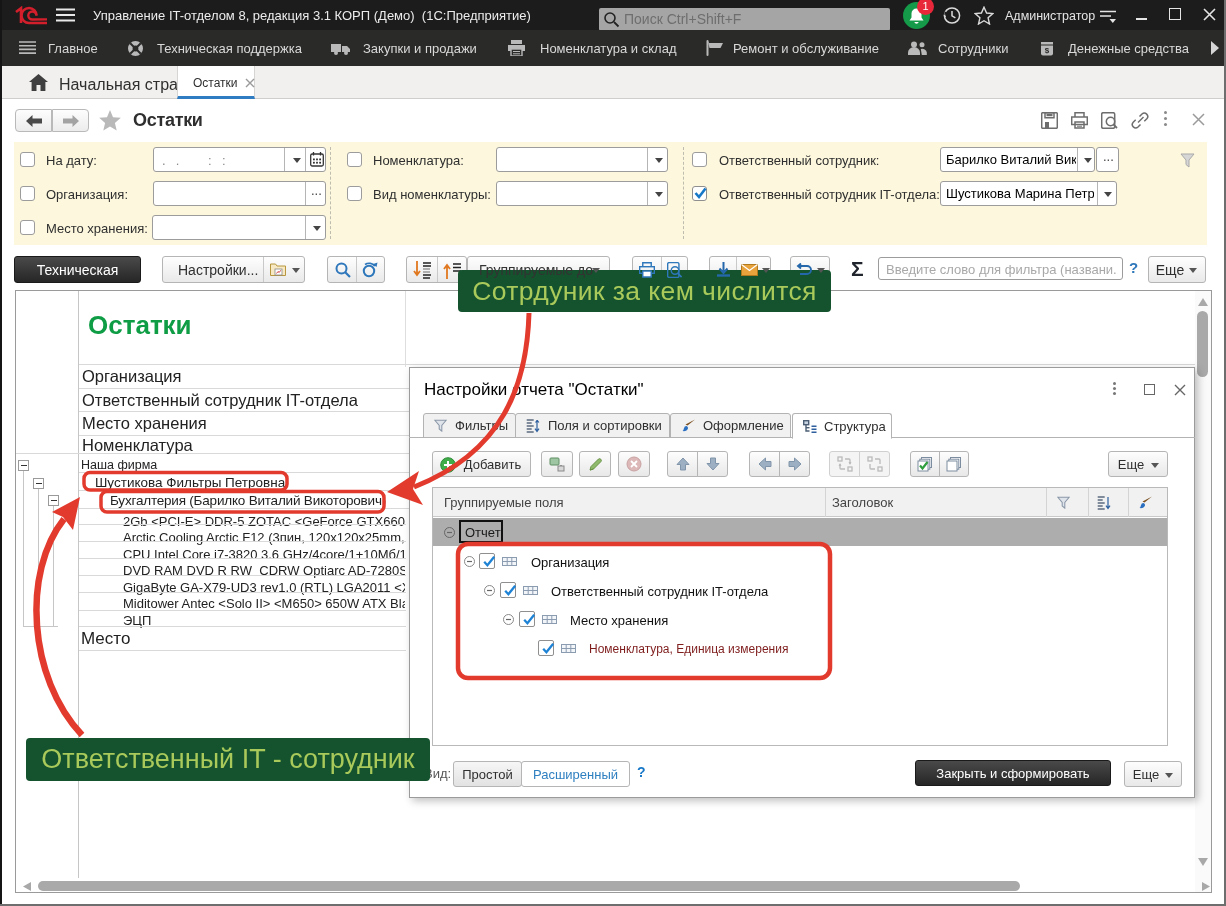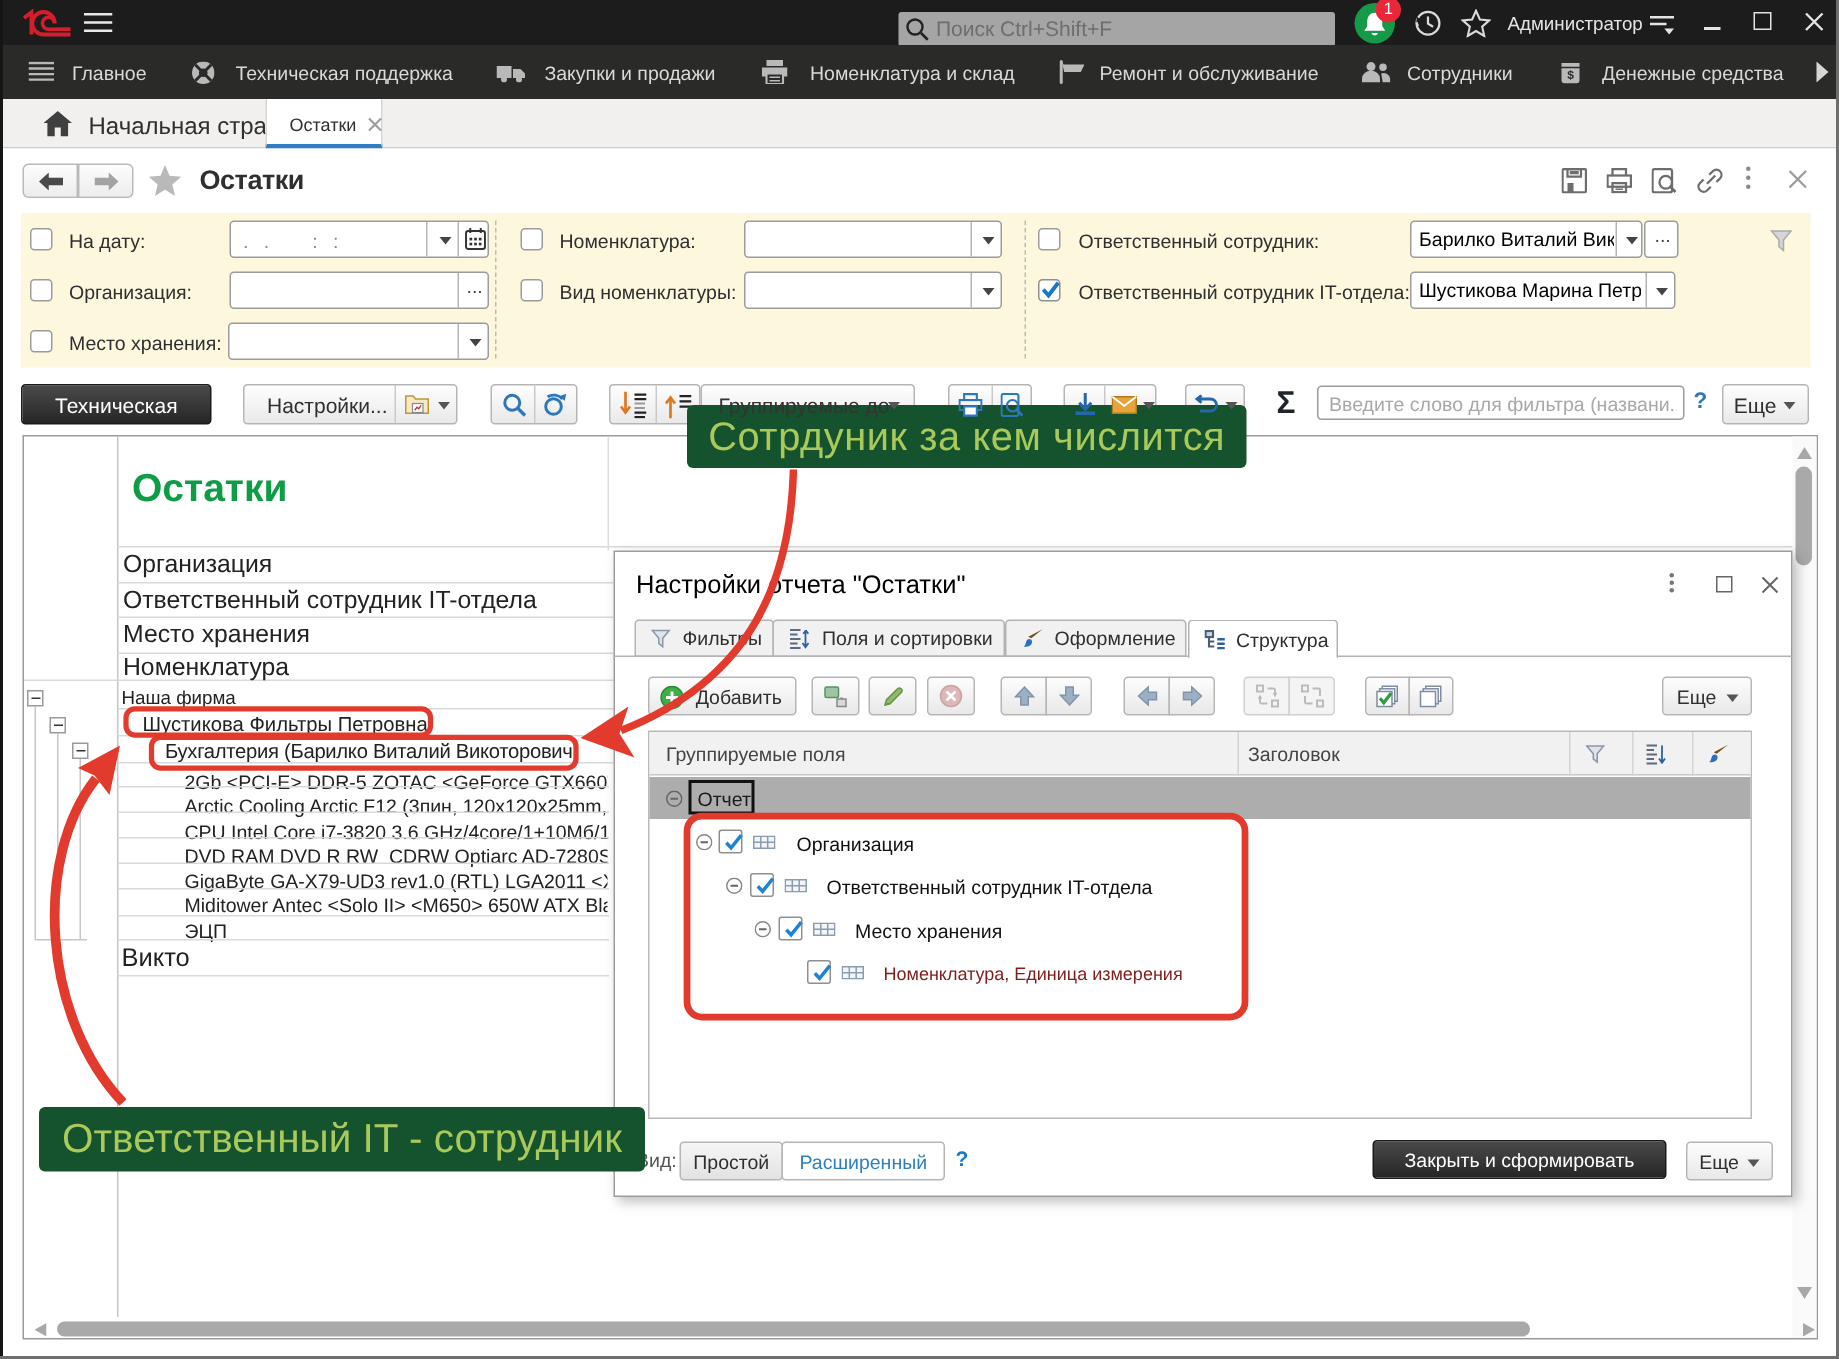--- a/index.html
+++ b/index.html
@@ -46,20 +46,21 @@
       <path d="M2 6 L7 2.2 L7 17"></path>
       <path d="M22.5 9.5 a7.5 7.5 0 1 0 -7.5 7.5 L33 17" stroke-width="2.6"></path>
       <path d="M22.3 9.5 a4 4 0 1 0 -4 4 L33 13.4" stroke-width="2.4"></path>
     </g>
   </svg>
   <svg class="abs" style="left:56px;top:8px;" width="19" height="14" viewBox="0 0 19 14">
     <g stroke="#e8e8e8" stroke-width="1.8">
         <path d="M0 1.5h19M0 7h19M0 12.5h19"></path>
       </g>
   </svg>
+  <div class="abs" style="left:93px;top:8px;font-size:13px;color:#ececec;">Управление IT-отделом 8, редакция 3.1 КОРП (Демо)&nbsp;&nbsp;(1С:Предприятие)</div>
   <div class="abs" style="left:599px;top:8px;width:291px;height:23px;background:#a5a5a5;border-radius:2px;">
     <svg class="abs" style="left:4px;top:3px;" width="17" height="17" viewBox="0 0 17 17">
         <circle cx="7" cy="7" r="5" fill="none" stroke="#222" stroke-width="1.6"></circle>
         <path d="M11 11 L15.5 15.5" stroke="#222" stroke-width="1.8"></path>
       </svg>
     <div class="abs" style="left:25px;top:3px;font-size:14px;color:#6e6e6e;">Поиск Ctrl+Shift+F</div>
   </div>
   <div class="abs" style="left:903px;top:2px;width:27px;height:27px;border-radius:50%;background:#149a48;"></div>
   <svg class="abs" style="left:908px;top:8px;" width="17" height="17" viewBox="0 0 17 17">
       <path d="M8.5 0.5 a5 5 0 0 1 5 5 V9.5 l2 3 H1.5 l2 -3 V5.5 a5 5 0 0 1 5 -5 Z" fill="#fff"></path>
@@ -410,21 +411,21 @@
   <div class="rtext" style="left:0;top:89px;font-size:13px;line-height:1;">Miditower Antec &lt;Solo II&gt; &lt;M650&gt; 650W ATX Black</div>
   <div class="rtext" style="left:0;top:106px;font-size:13px;line-height:1;">ЭЦП</div>
 </div>
 <div class="rline" style="left:79px;top:523.5px;width:327px;"></div>
 <div class="rline" style="left:79px;top:540.5px;width:327px;"></div>
 <div class="rline" style="left:79px;top:557.5px;width:327px;"></div>
 <div class="rline" style="left:79px;top:574.5px;width:327px;"></div>
 <div class="rline" style="left:79px;top:591.5px;width:327px;"></div>
 <div class="rline" style="left:79px;top:609.5px;width:327px;"></div>
 <div class="rline" style="left:79px;top:626px;width:327px;"></div>
-<div class="rtext" style="left:81px;top:630px;font-size:17px;line-height:1;">Викто</div>
+<div class="rtext" style="left:81px;top:630px;font-size:17px;line-height:1;">Место</div>
 <div class="rline" style="left:79px;top:650px;width:327px;"></div>
 
 <div class="rvline" style="left:23px;top:471px;height:155px;"></div>
 <div class="rvline" style="left:38px;top:489px;height:137px;"></div>
 <div class="rvline" style="left:53px;top:506px;height:120px;"></div>
 <div class="rline" style="left:23px;top:626px;width:35px;border-color:#c6c6c6;"></div>
 <div class="exp" style="left:18px;top:460px;">
     <div style="position:absolute;left:2px;top:4px;width:6px;height:1px;background:#333;"></div>
   </div>
 <div class="exp" style="left:33px;top:478px;">

